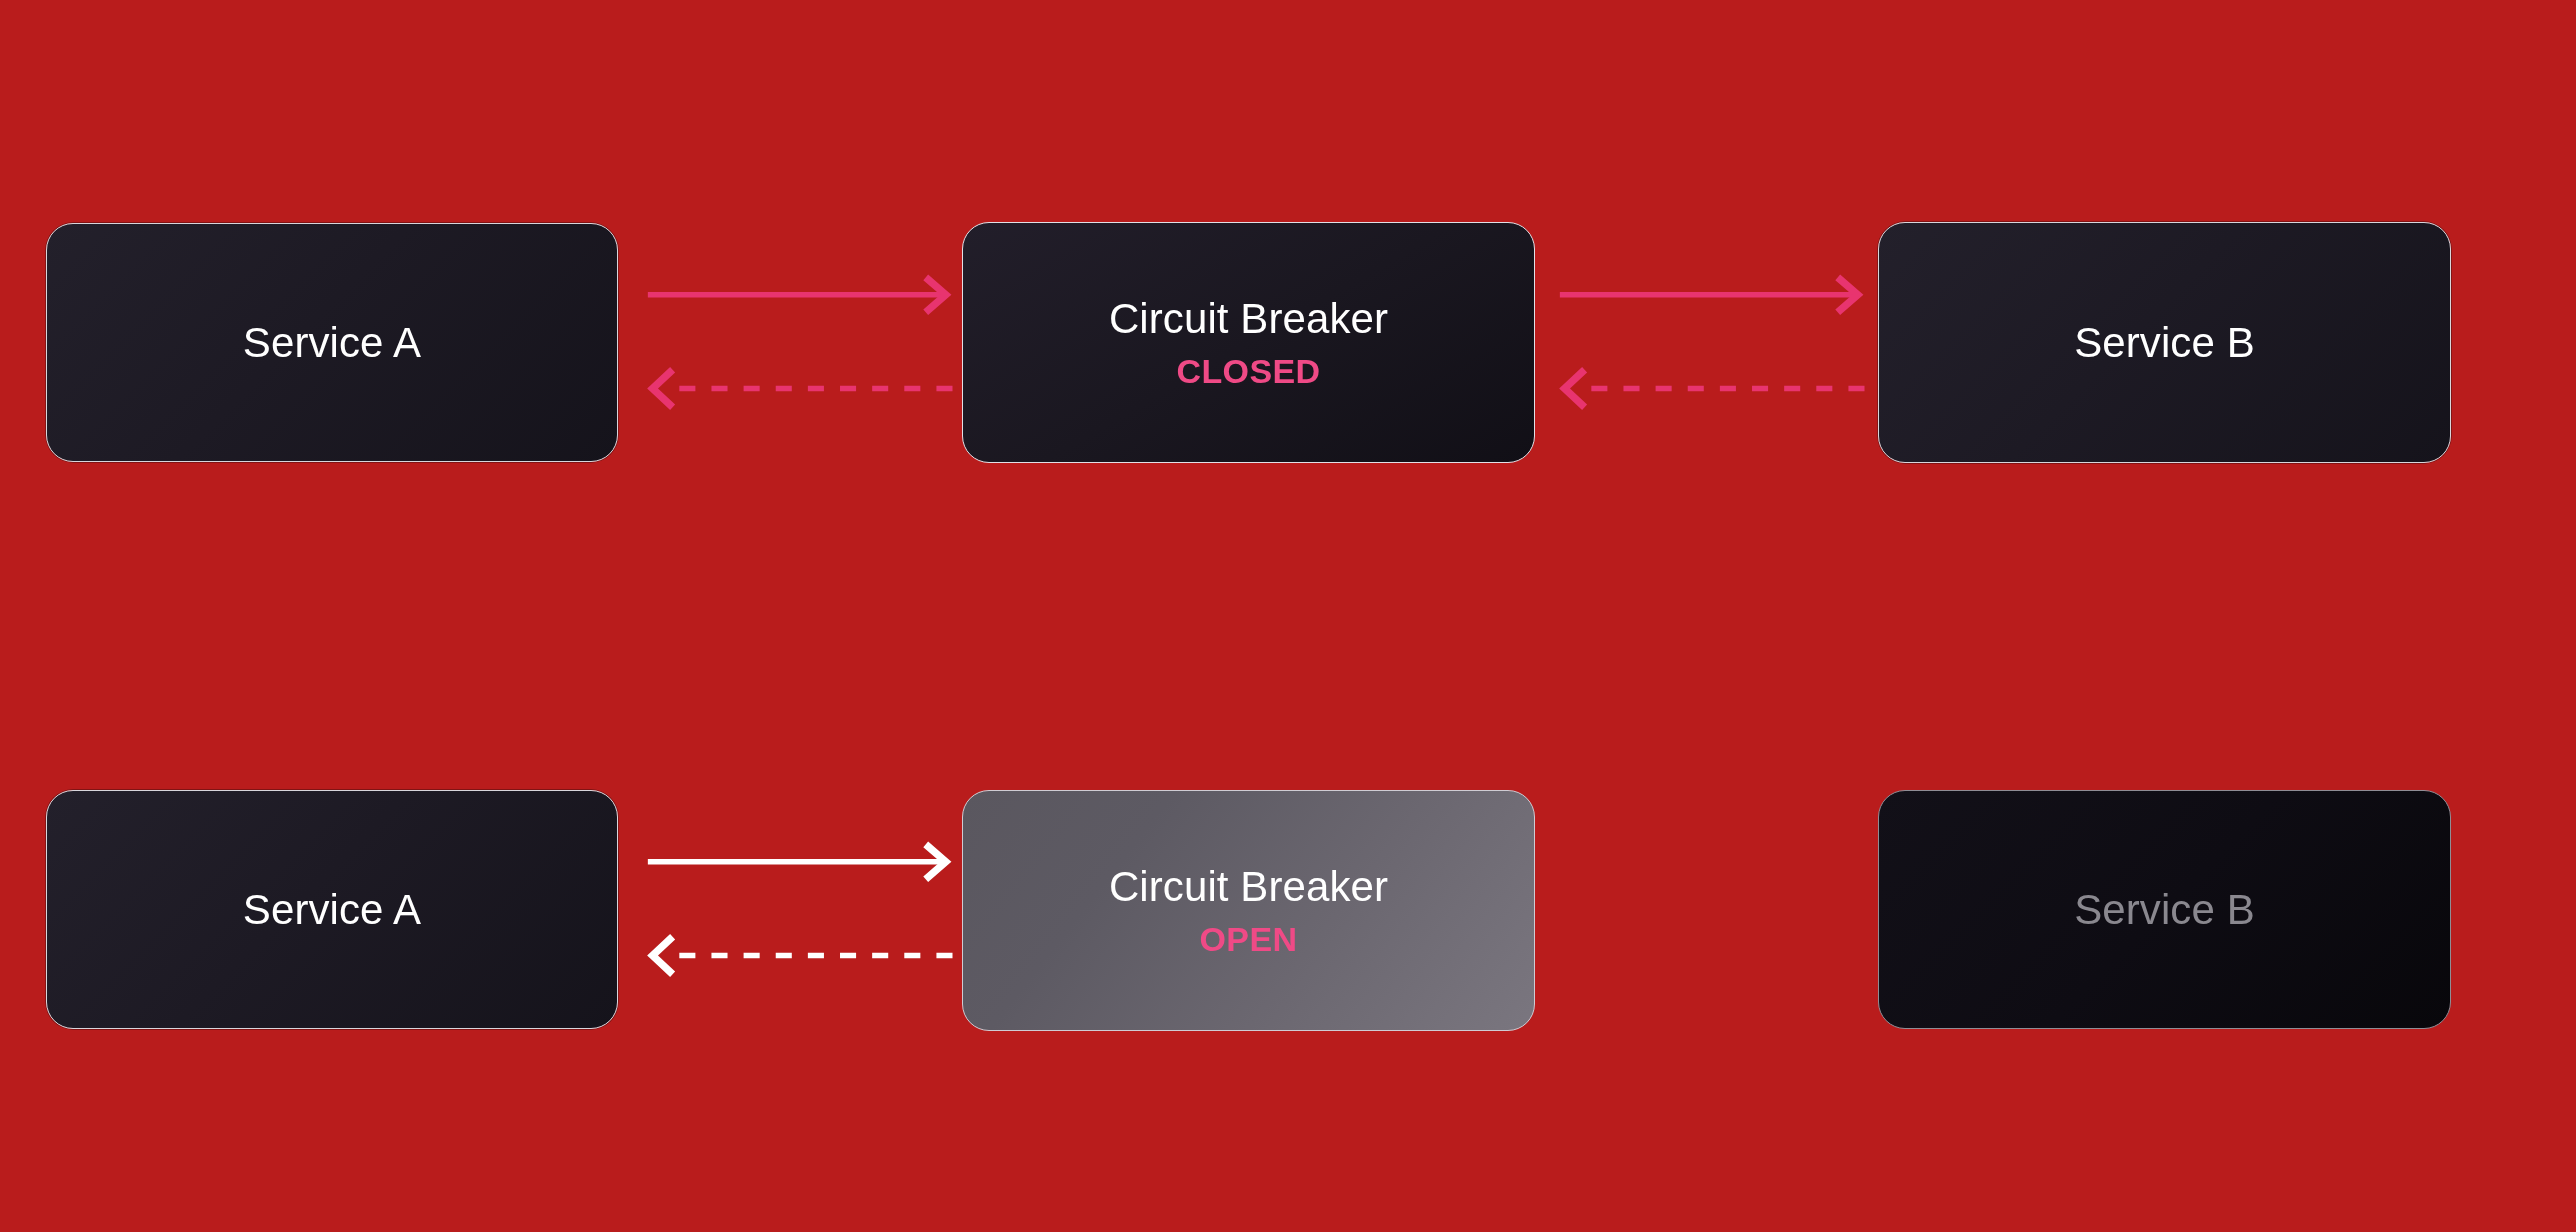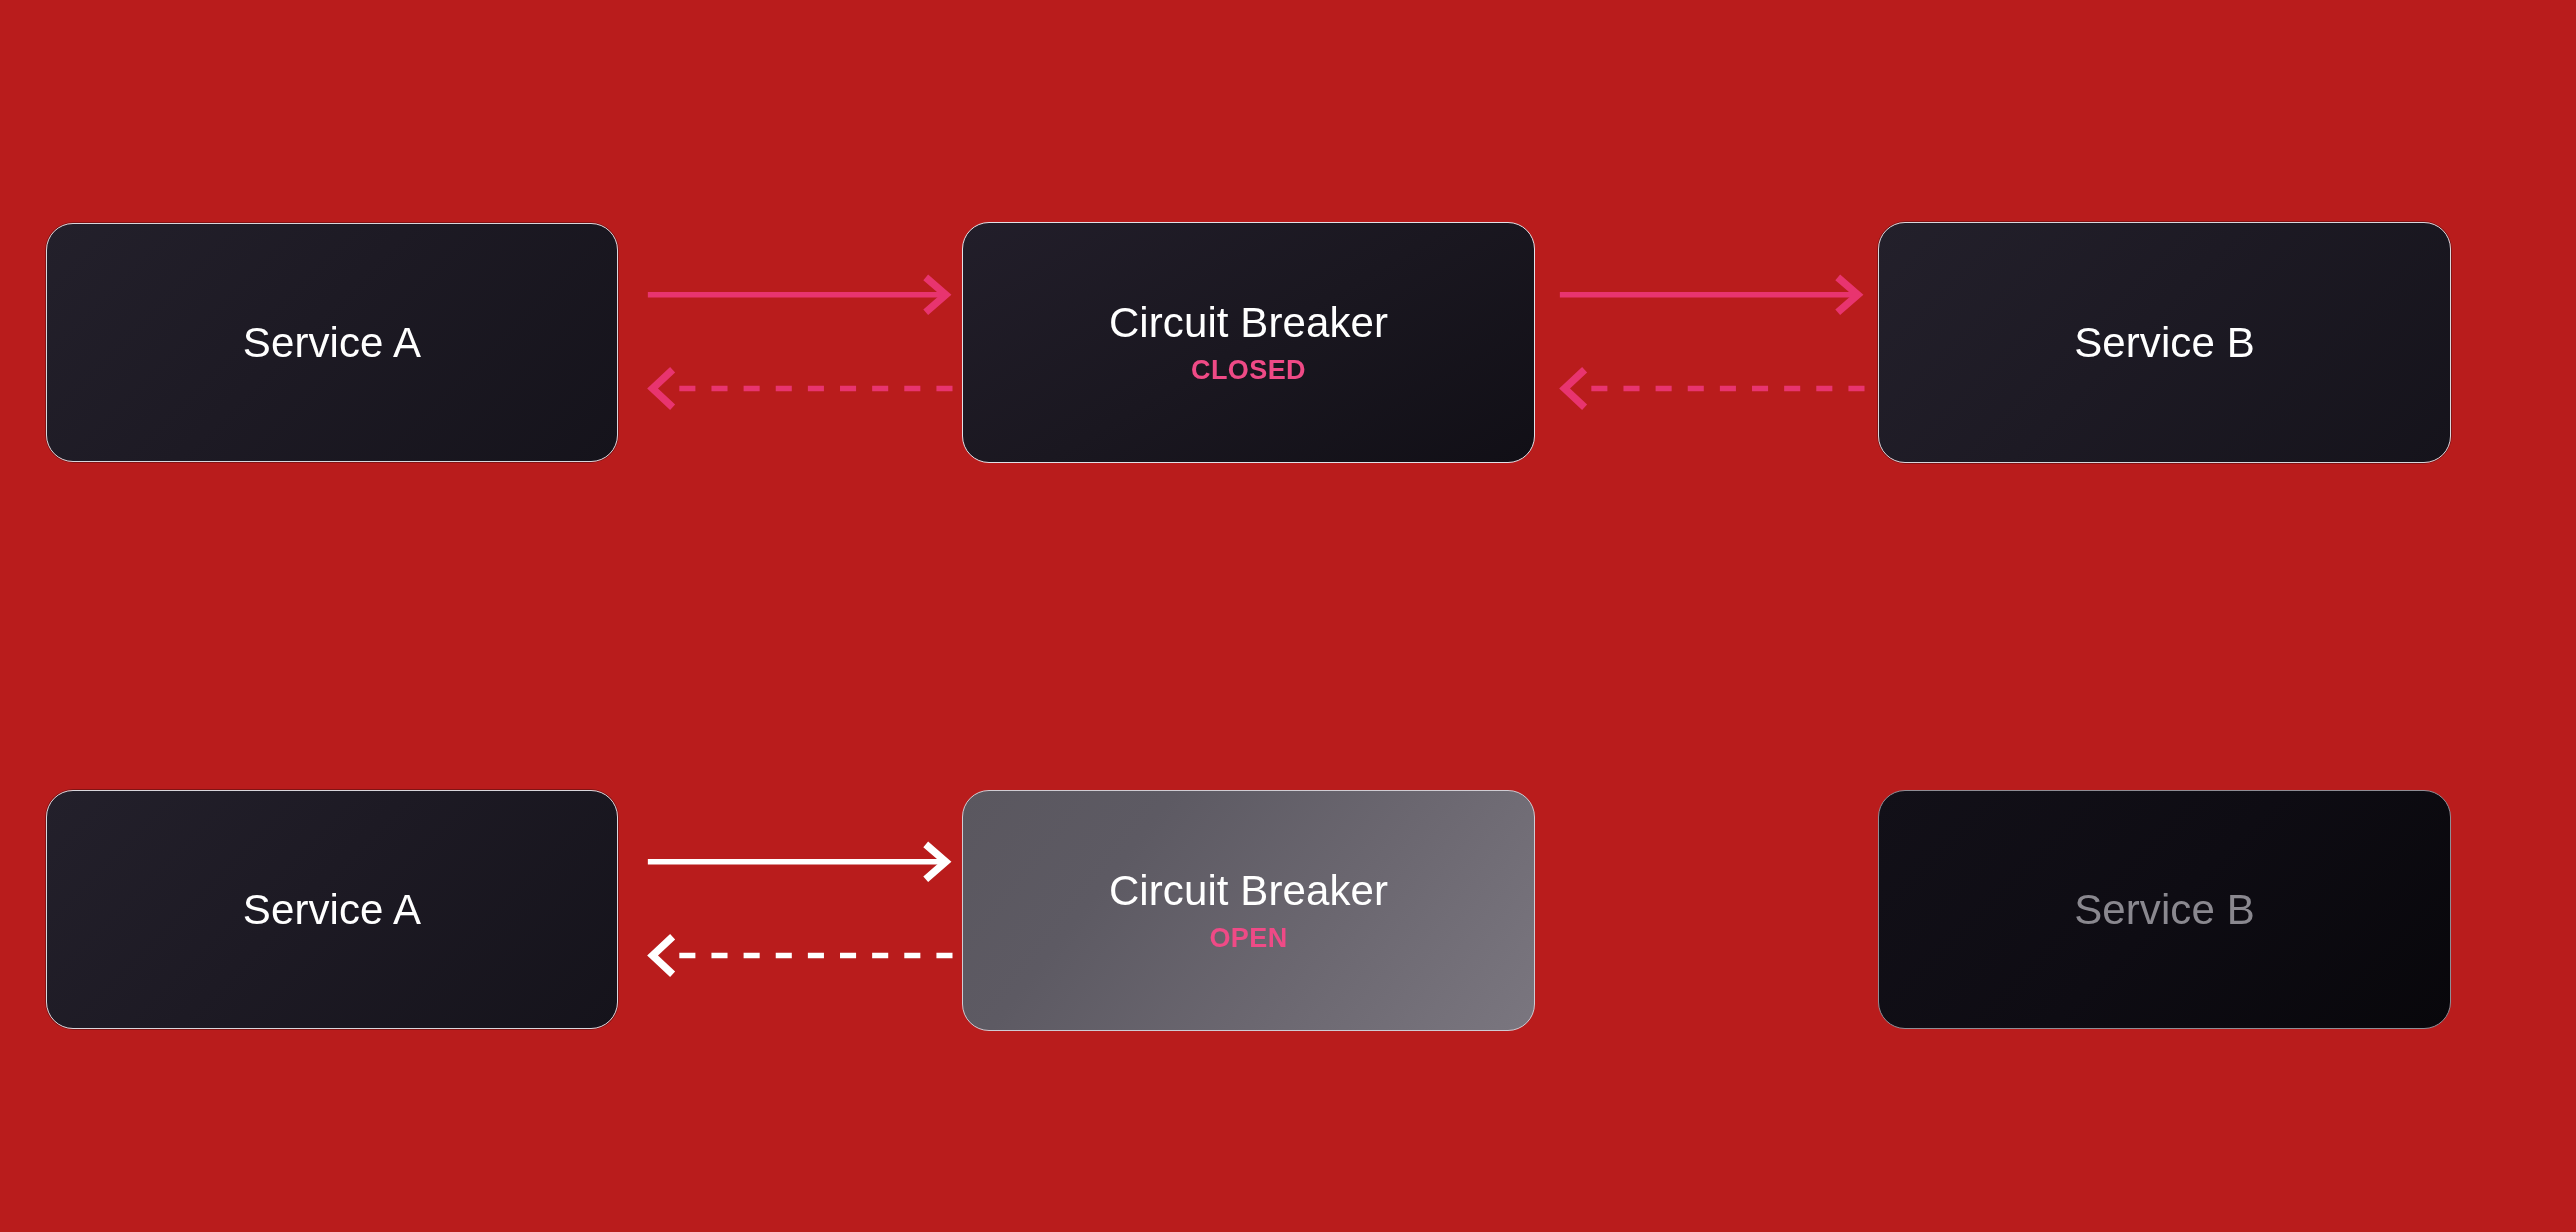--- a/index.html
+++ b/index.html
@@ -63,21 +63,21 @@
     color: #ffffff;
     letter-spacing: 0.1px;
     white-space: nowrap;
   }
 
   .node.disabled .node-label {
     color: #8a888f;
   }
 
   .state-label {
-    font-size: 27px;
+    font-size: 34px;
     font-weight: 700;
     color: #ef4a86;
     letter-spacing: 0.4px;
     margin-top: 8px;
     white-space: nowrap;
   }
 
   
   .connector {
     position: absolute;

